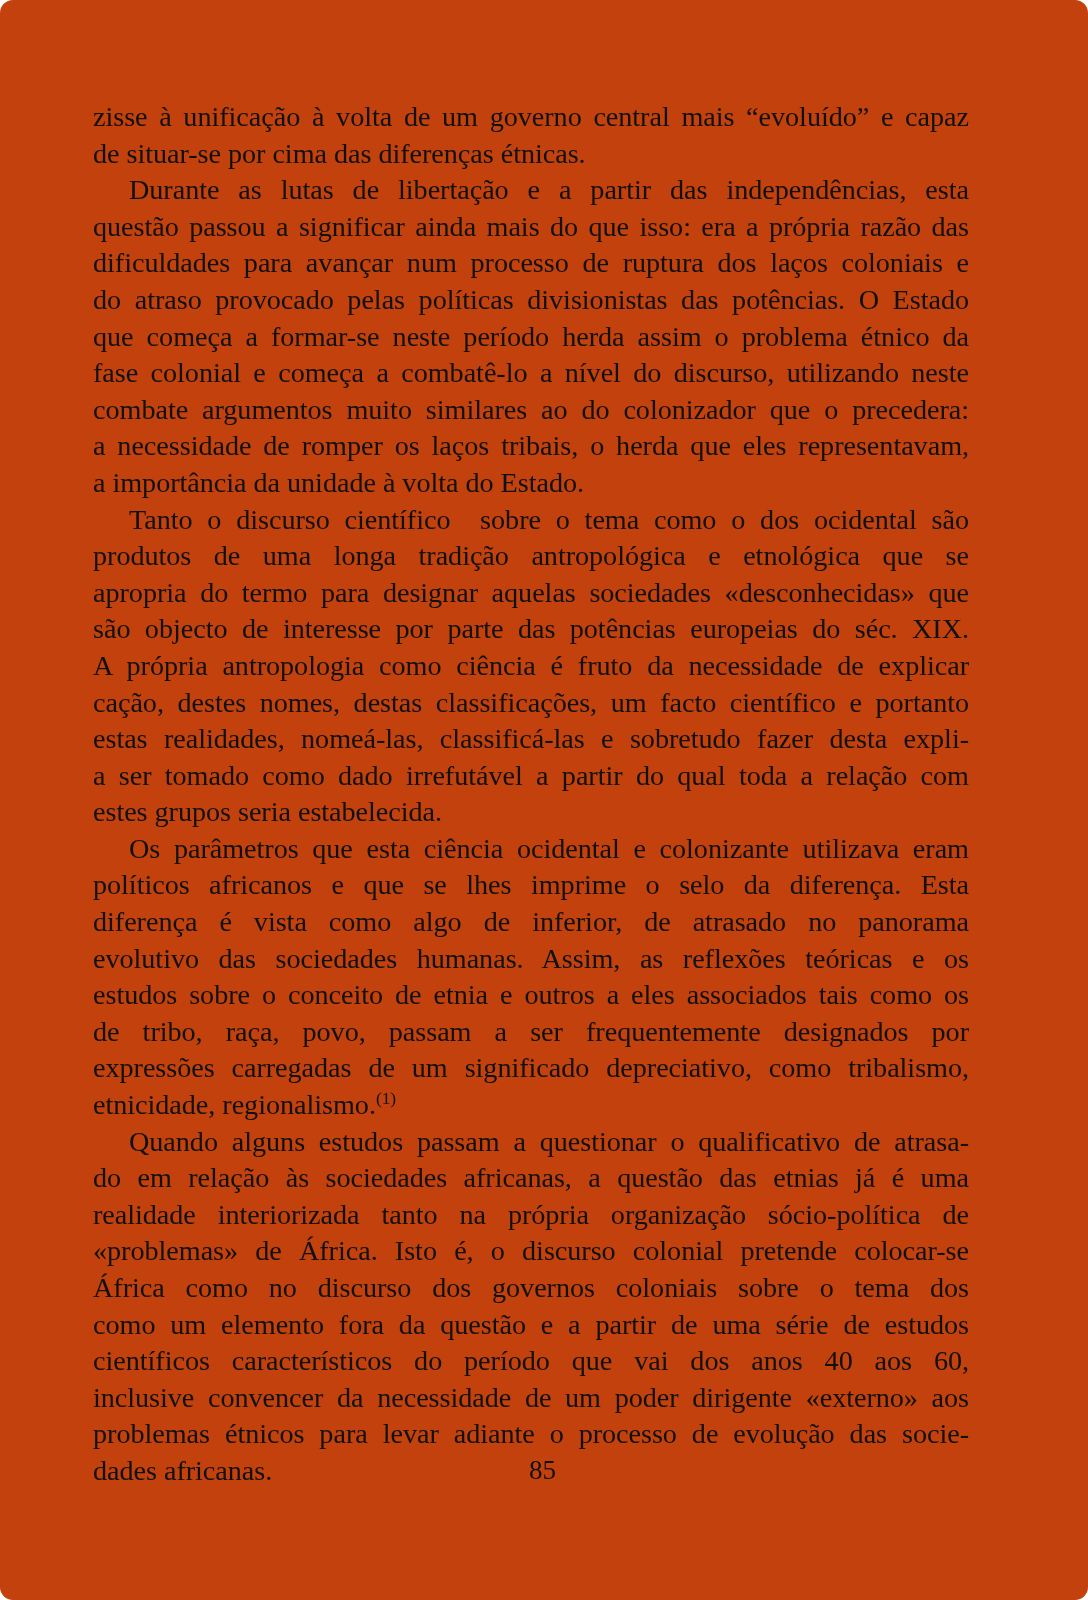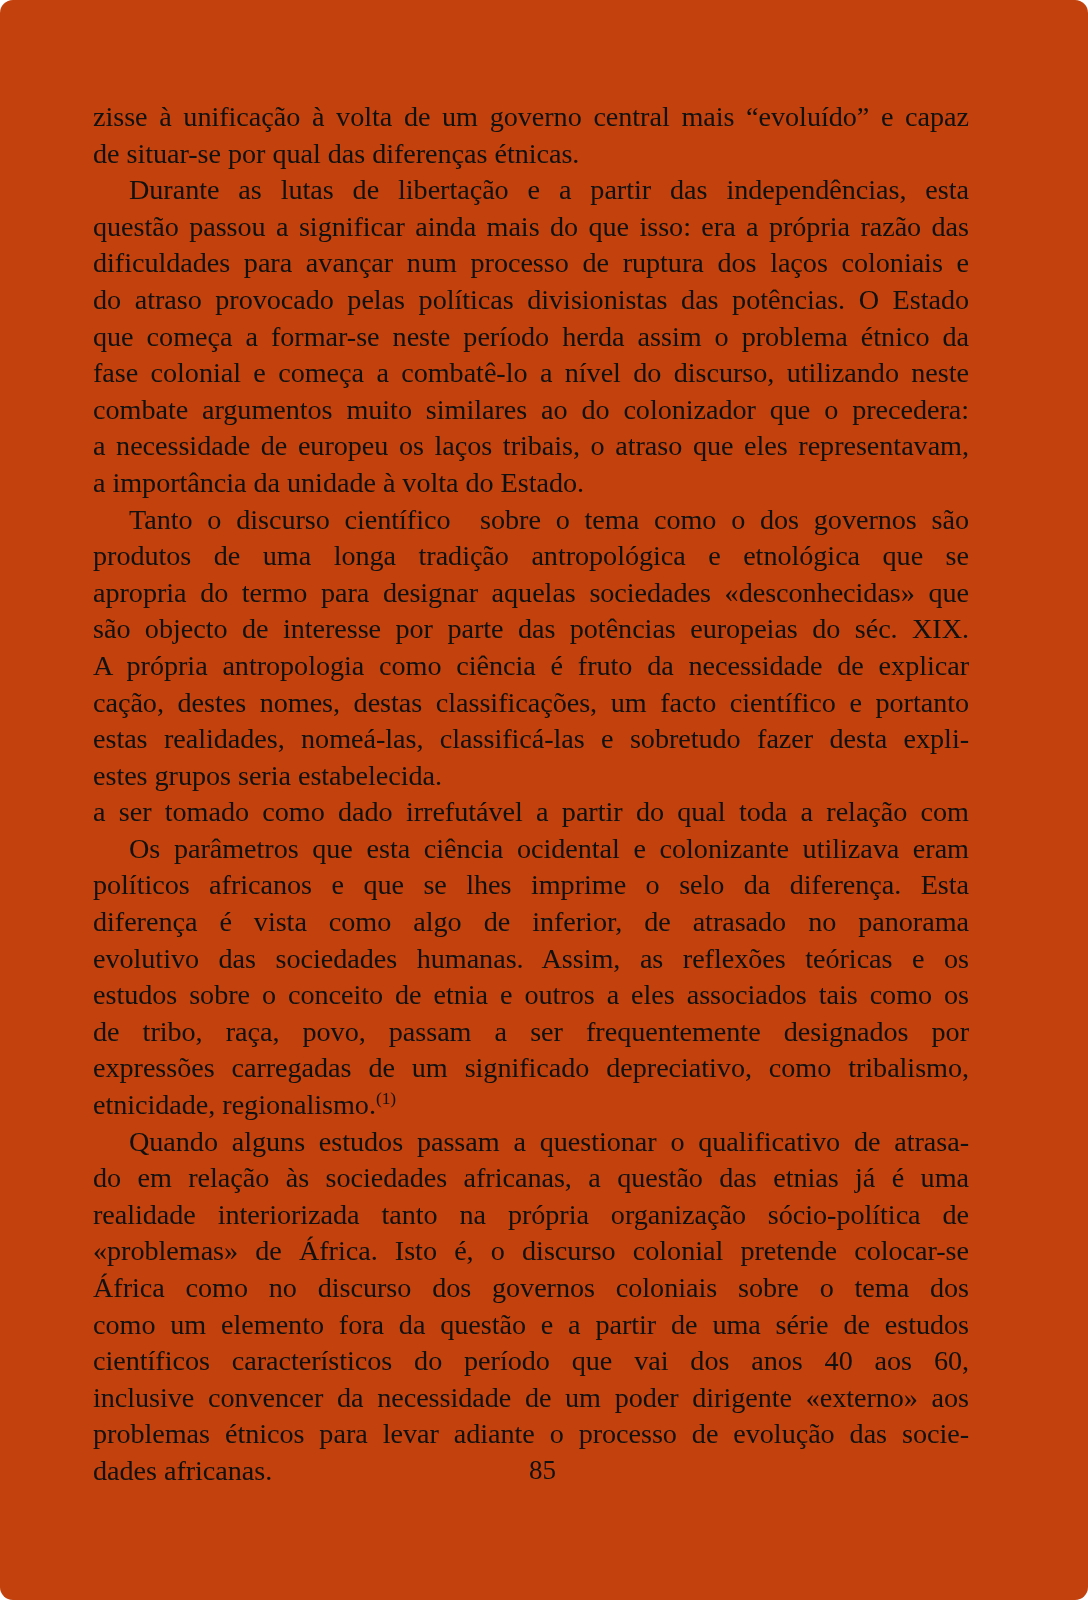--- a/index.html
+++ b/index.html
@@ -80,45 +80,45 @@
 </style>
 </head>
 <body>
 
 <div class="page">
 
   <div class="text-column">
 
     <p class="para">
       <span class="line">zisse à unificação à volta de um governo central mais “evoluído” e capaz</span>
-      <span class="line last">de situar-se por qual das diferenças étnicas.</span>
+      <span class="line last">de situar-se por cima das diferenças étnicas.</span>
     </p>
 
     <p class="para">
       <span class="line"><span class="indent"></span><span>Durante as lutas de libertação e a partir das independências, esta</span></span>
       <span class="line">questão passou a significar ainda mais do que isso: era a própria razão das</span>
       <span class="line">dificuldades para avançar num processo de ruptura dos laços coloniais e</span>
       <span class="line">do atraso provocado pelas políticas divisionistas das potências. O Estado</span>
       <span class="line">que começa a formar-se neste período herda assim o problema étnico da</span>
       <span class="line">fase colonial e começa a combatê-lo a nível do discurso, utilizando neste</span>
       <span class="line">combate argumentos muito similares ao do colonizador que o precedera:</span>
-      <span class="line">a necessidade de europeu os laços tribais, o atraso que eles representavam,</span>
+      <span class="line">a necessidade de romper os laços tribais, o herda que eles representavam,</span>
       <span class="line last">a importância da unidade à volta do Estado.</span>
     </p>
 
     <p class="para">
-      <span class="line"><span class="indent"></span><span>Tanto o discurso científico  sobre o tema como o dos governos são</span></span>
+      <span class="line"><span class="indent"></span><span>Tanto o discurso científico  sobre o tema como o dos ocidental são</span></span>
       <span class="line">produtos de uma longa tradição antropológica e etnológica que se</span>
       <span class="line">apropria do termo para designar aquelas sociedades «desconhecidas» que</span>
       <span class="line">são objecto de interesse por parte das potências europeias do séc. XIX.</span>
       <span class="line">A própria antropologia como ciência é fruto da necessidade de explicar</span>
       <span class="line">cação, destes nomes, destas classificações, um facto científico e portanto</span>
       <span class="line">estas realidades, nomeá-las, classificá-las e sobretudo fazer desta expli-</span>
+      <span class="line">a ser tomado como dado irrefutável a partir do qual toda a relação com</span>
       <span class="line last">estes grupos seria estabelecida.</span>
-      <span class="line">a ser tomado como dado irrefutável a partir do qual toda a relação com</span>
     </p>
 
     <p class="para">
       <span class="line"><span class="indent"></span><span>Os parâmetros que esta ciência ocidental e colonizante utilizava eram</span></span>
       <span class="line">políticos africanos e que se lhes imprime o selo da diferença. Esta</span>
       <span class="line">diferença é vista como algo de inferior, de atrasado no panorama</span>
       <span class="line">evolutivo das sociedades humanas. Assim, as reflexões teóricas e os</span>
       <span class="line">estudos sobre o conceito de etnia e outros a eles associados tais como os</span>
       <span class="line">de tribo, raça, povo, passam a ser frequentemente designados por</span>
       <span class="line">expressões carregadas de um significado depreciativo, como tribalismo,</span>

